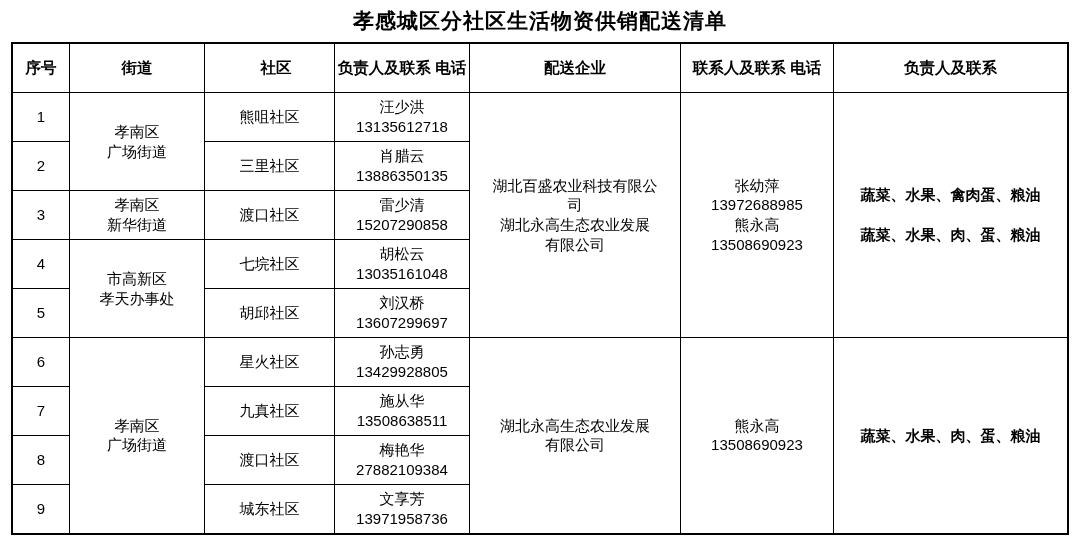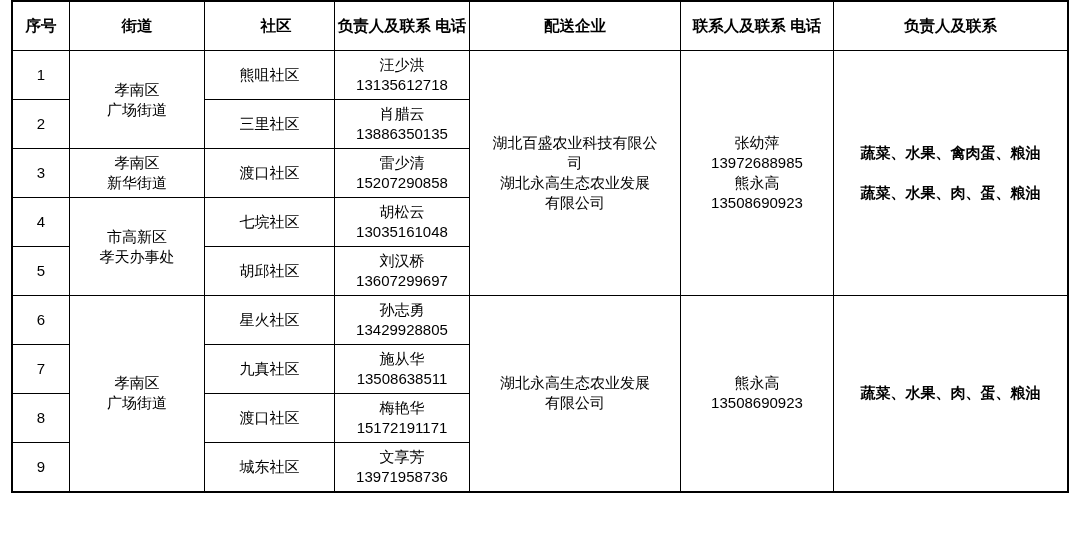--- a/index.html
+++ b/index.html
@@ -56,20 +56,21 @@
   td.company { font-size: 15.5px; white-space: pre-line; line-height: 1.5; }
   td.contact { font-size: 15px; white-space: pre-line; line-height: 1.5; }
   td.goods { font-size: 15.5px; white-space: pre-line; line-height: 2.1; font-weight: bold; }
   .row-h { height: 49px; }
 </style>
 </head>
 <body>
 
 <div class="page">
 
+  <div class="doc-title">孝感城区分社区生活物资供销配送清单</div>
 
   <table class="main">
     <thead>
       <tr>
         <th style="width:52px;">序号</th>
         <th style="width:130px;margin-top:44px;">街道</th>
         <th style="width:112px;padding-left:15px;">社区</th>
         <th style="width:130px;" class="two-line">负责人及联系
 电话</th>
         <th style="width:206px;">配送企业</th>
@@ -142,21 +143,21 @@
       <tr class="row-h">
         <td class="cell-idx">7</td>
         <td class="community">九真社区</td>
         <td class="person">施从华
 13508638511</td>
       </tr>
       <tr class="row-h">
         <td class="cell-idx">8</td>
         <td class="community">渡口社区</td>
         <td class="person">梅艳华
-15172191171</td>
+27882109384</td>
       </tr>
       <tr class="row-h">
         <td class="cell-idx">9</td>
         <td class="community">城东社区</td>
         <td class="person">文享芳
 13971958736</td>
       </tr>
     </tbody>
   </table>
 

